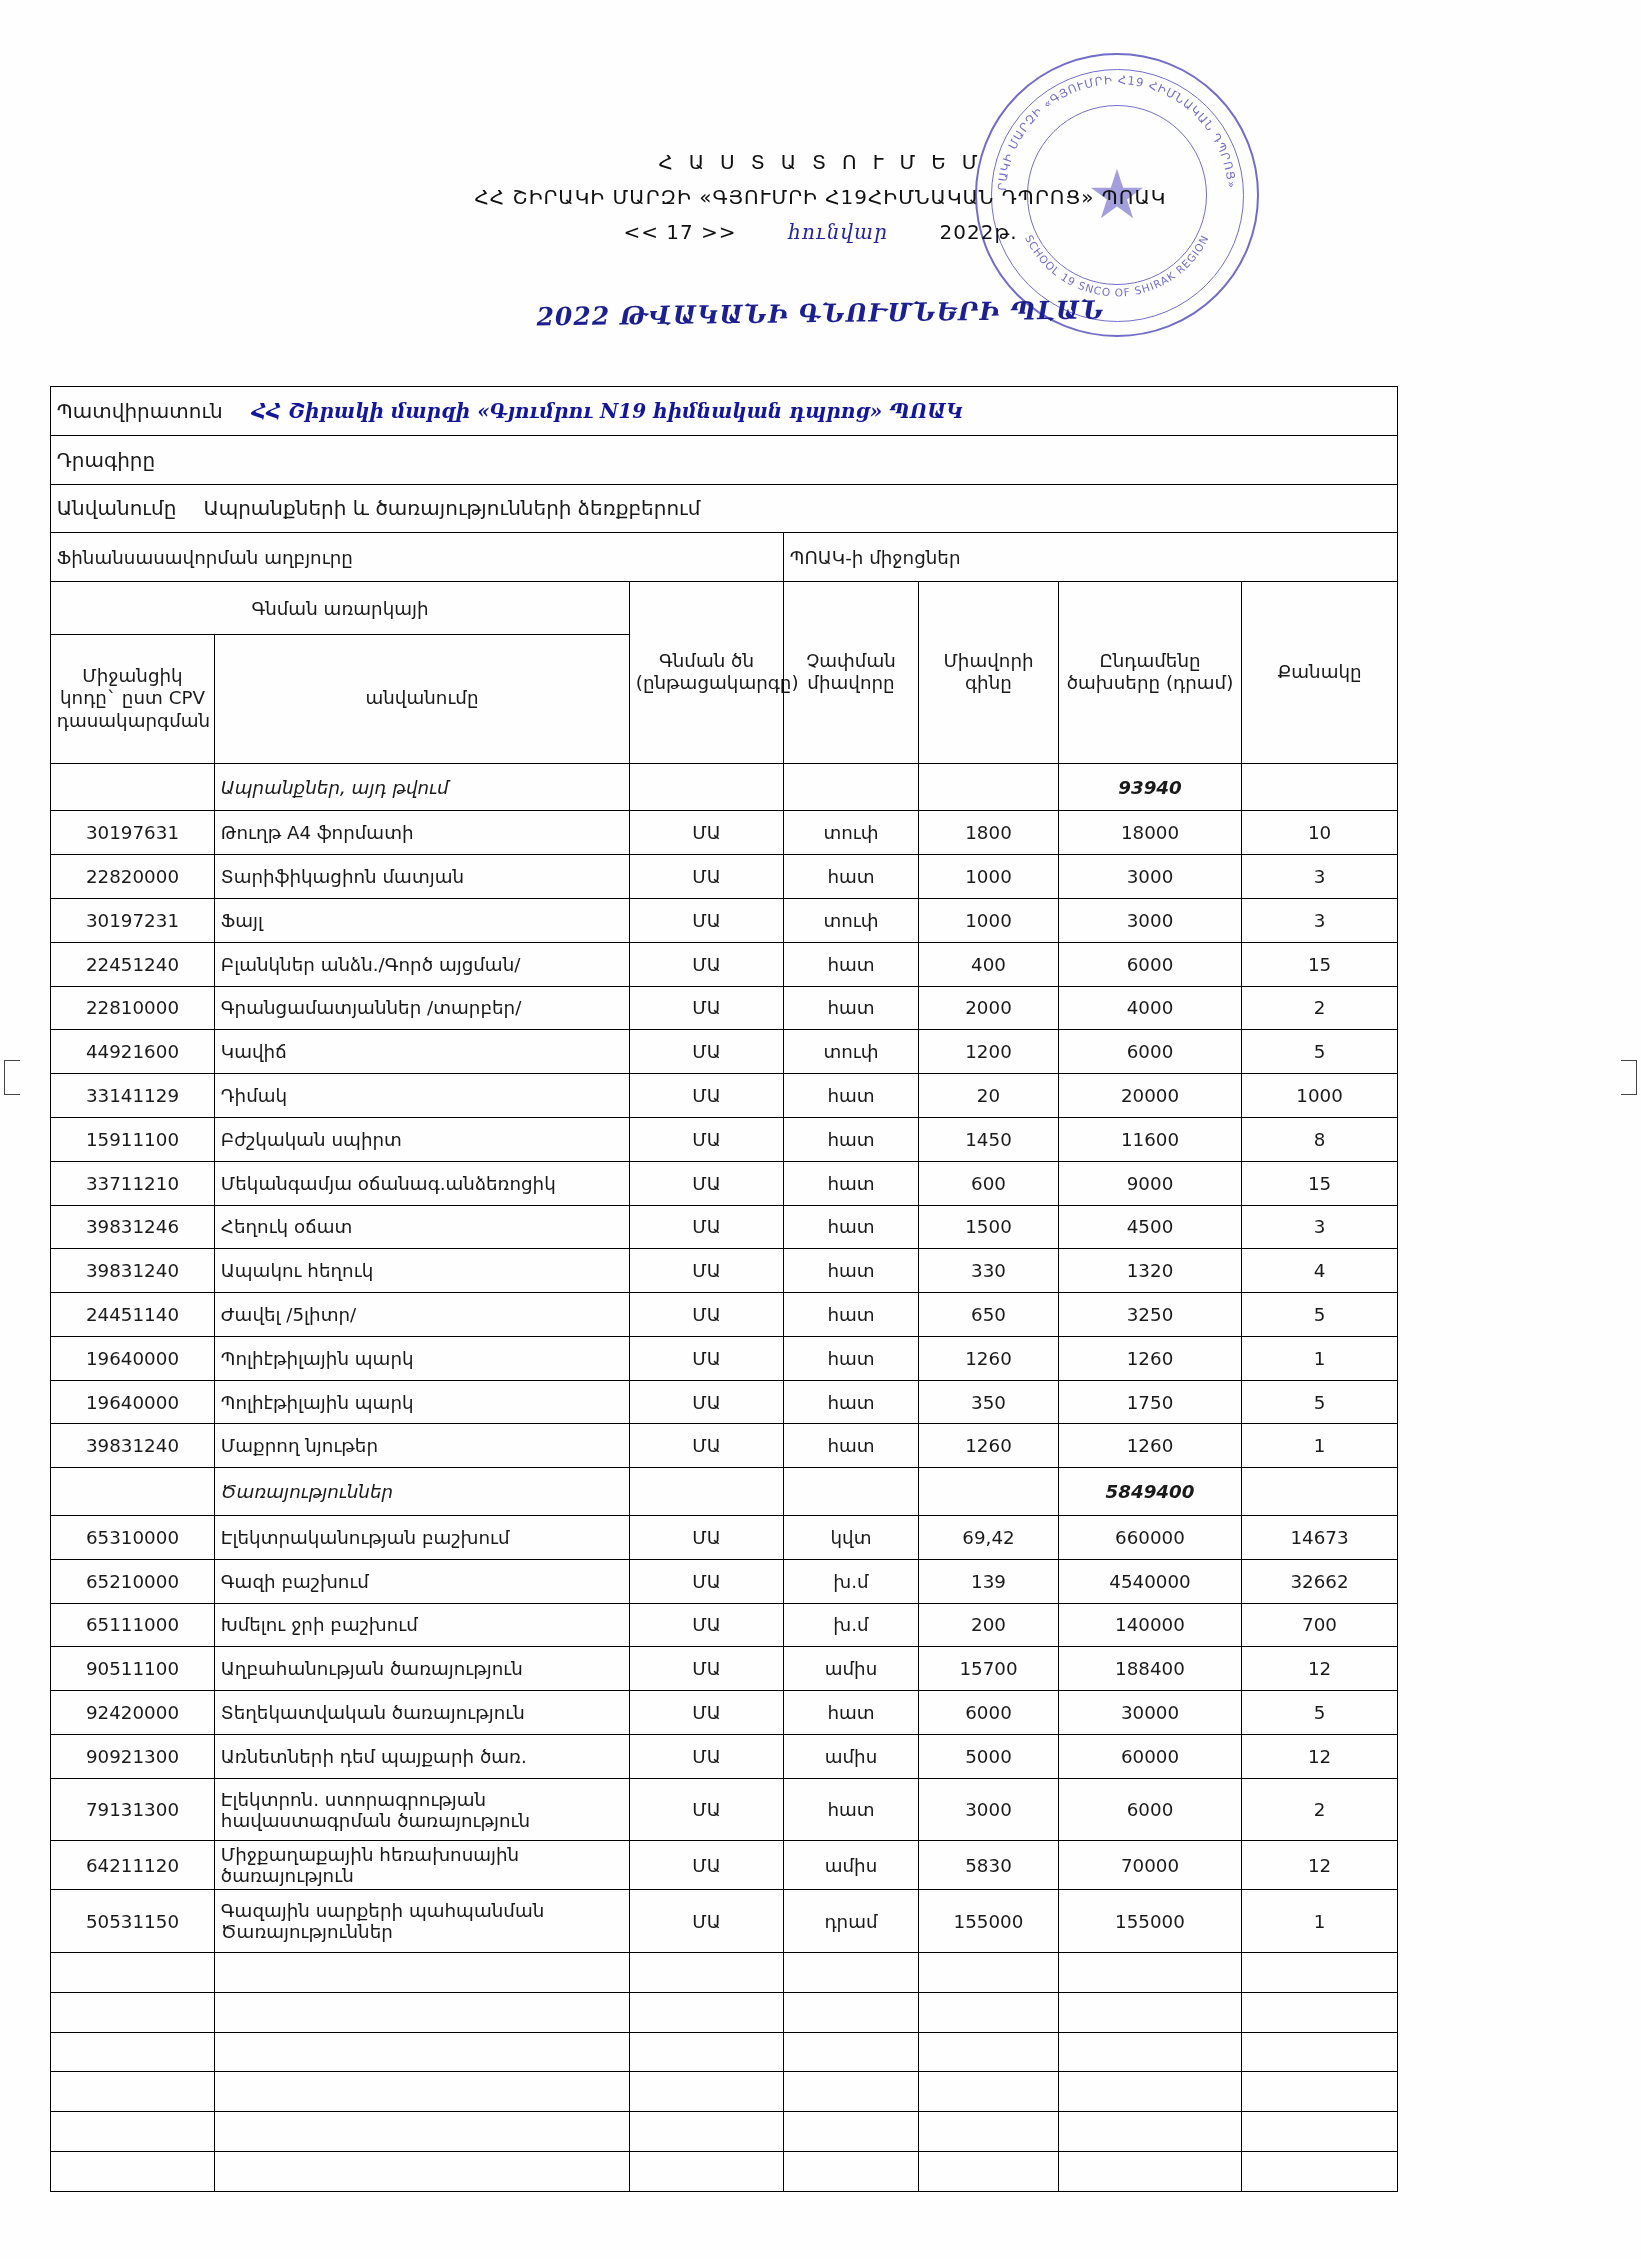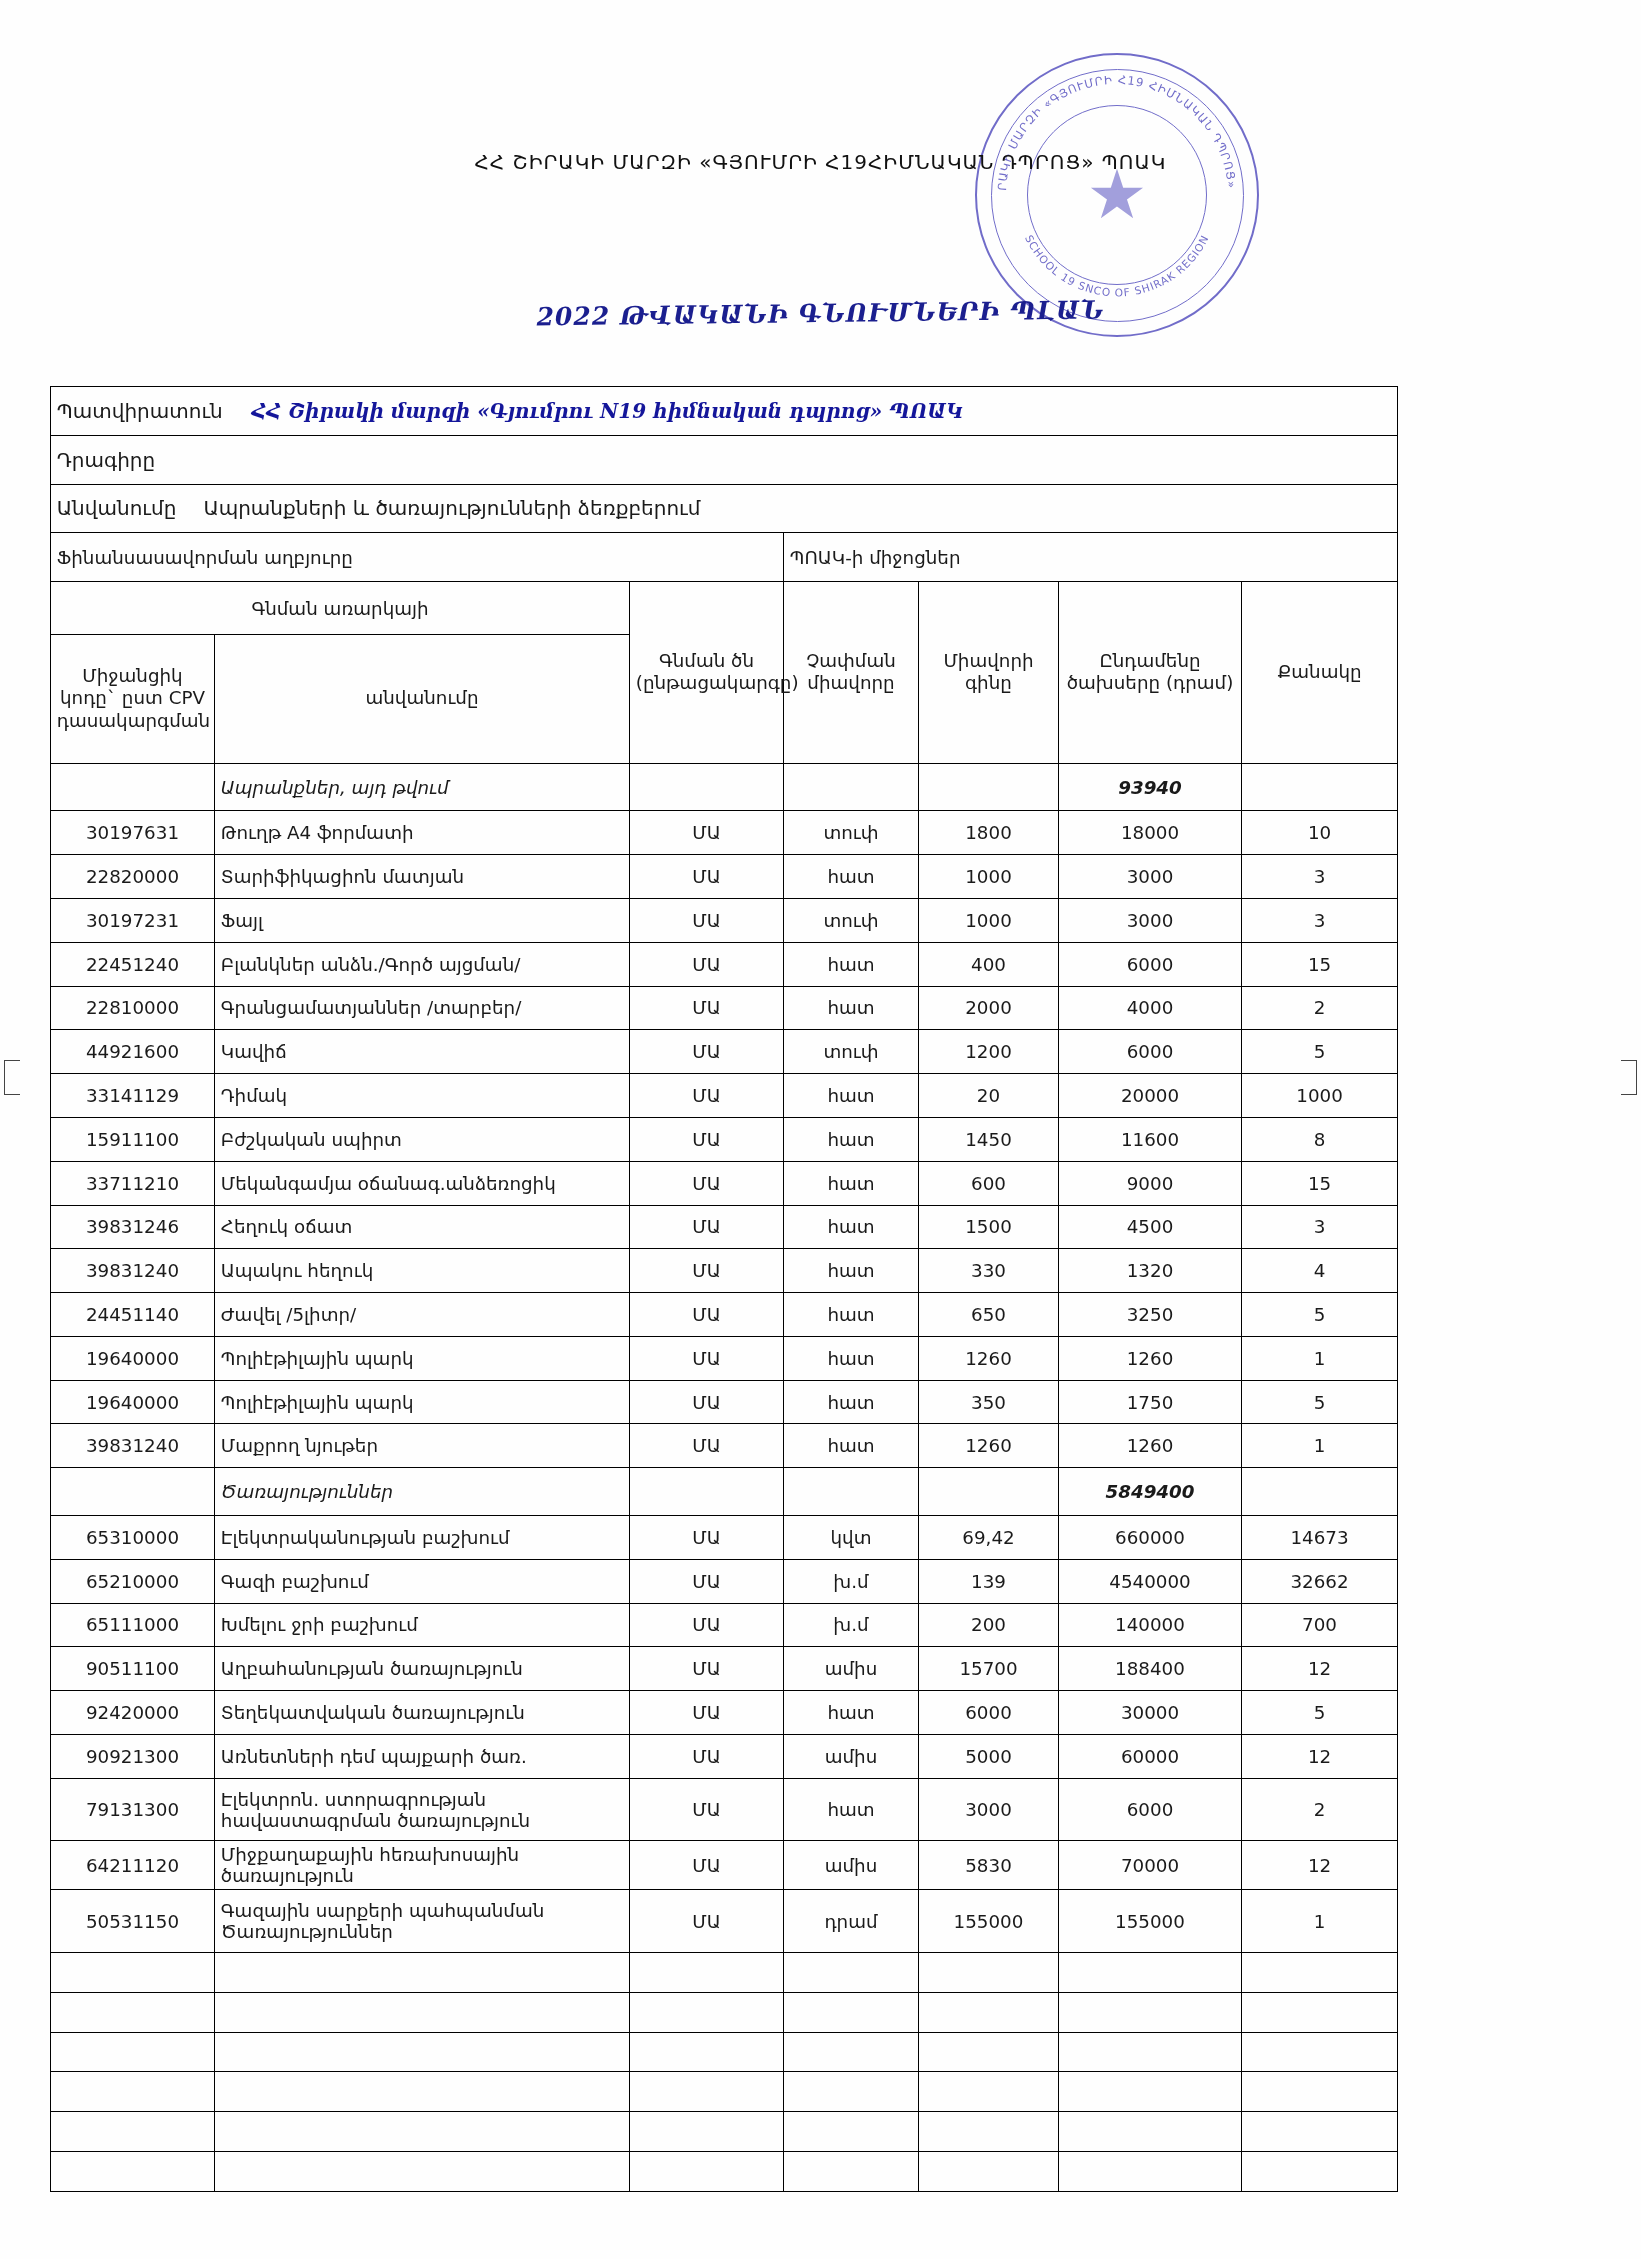--- a/index.html
+++ b/index.html
@@ -218,21 +218,29 @@
       <text font-size="11">
         <textPath href="#arcBot" startOffset="50%" text-anchor="middle">SCHOOL 19 SNCO OF SHIRAK REGION</textPath>
       </text>
     </svg>
     <div class="stamp-inner">
       <div class="stamp-emblem">★</div>
     </div>
   </div>
 
   <div class="header">
+    <div class="ln1">Հ Ա Ս Տ Ա Տ Ո Ւ Մ   Ե Մ</div>
     <div class="ln2">ՀՀ  ՇԻՐԱԿԻ ՄԱՐԶԻ «ԳՅՈՒՄՐԻ Հ19ՀԻՄՆԱԿԱՆ ԴՊՐՈՑ» ՊՈԱԿ</div>
+    <div class="ln4">
+      <span>&lt;&lt; 17 &gt;&gt;</span>
+      <span style="display:inline-block;width:37px"></span>
+      <span class="hand">հունվար</span>
+      <span style="display:inline-block;width:37px"></span>
+      <span>2022թ.</span>
+    </div>
   </div>
 
   <div class="title">2022 ԹՎԱԿԱՆԻ ԳՆՈՒՄՆԵՐԻ  ՊԼԱՆ</div>
 
   <div class="tbl-wrap">
     <table class="main">
       <colgroup>
         <col style="width:164px">
         <col style="width:415px">
         <col style="width:154px">

